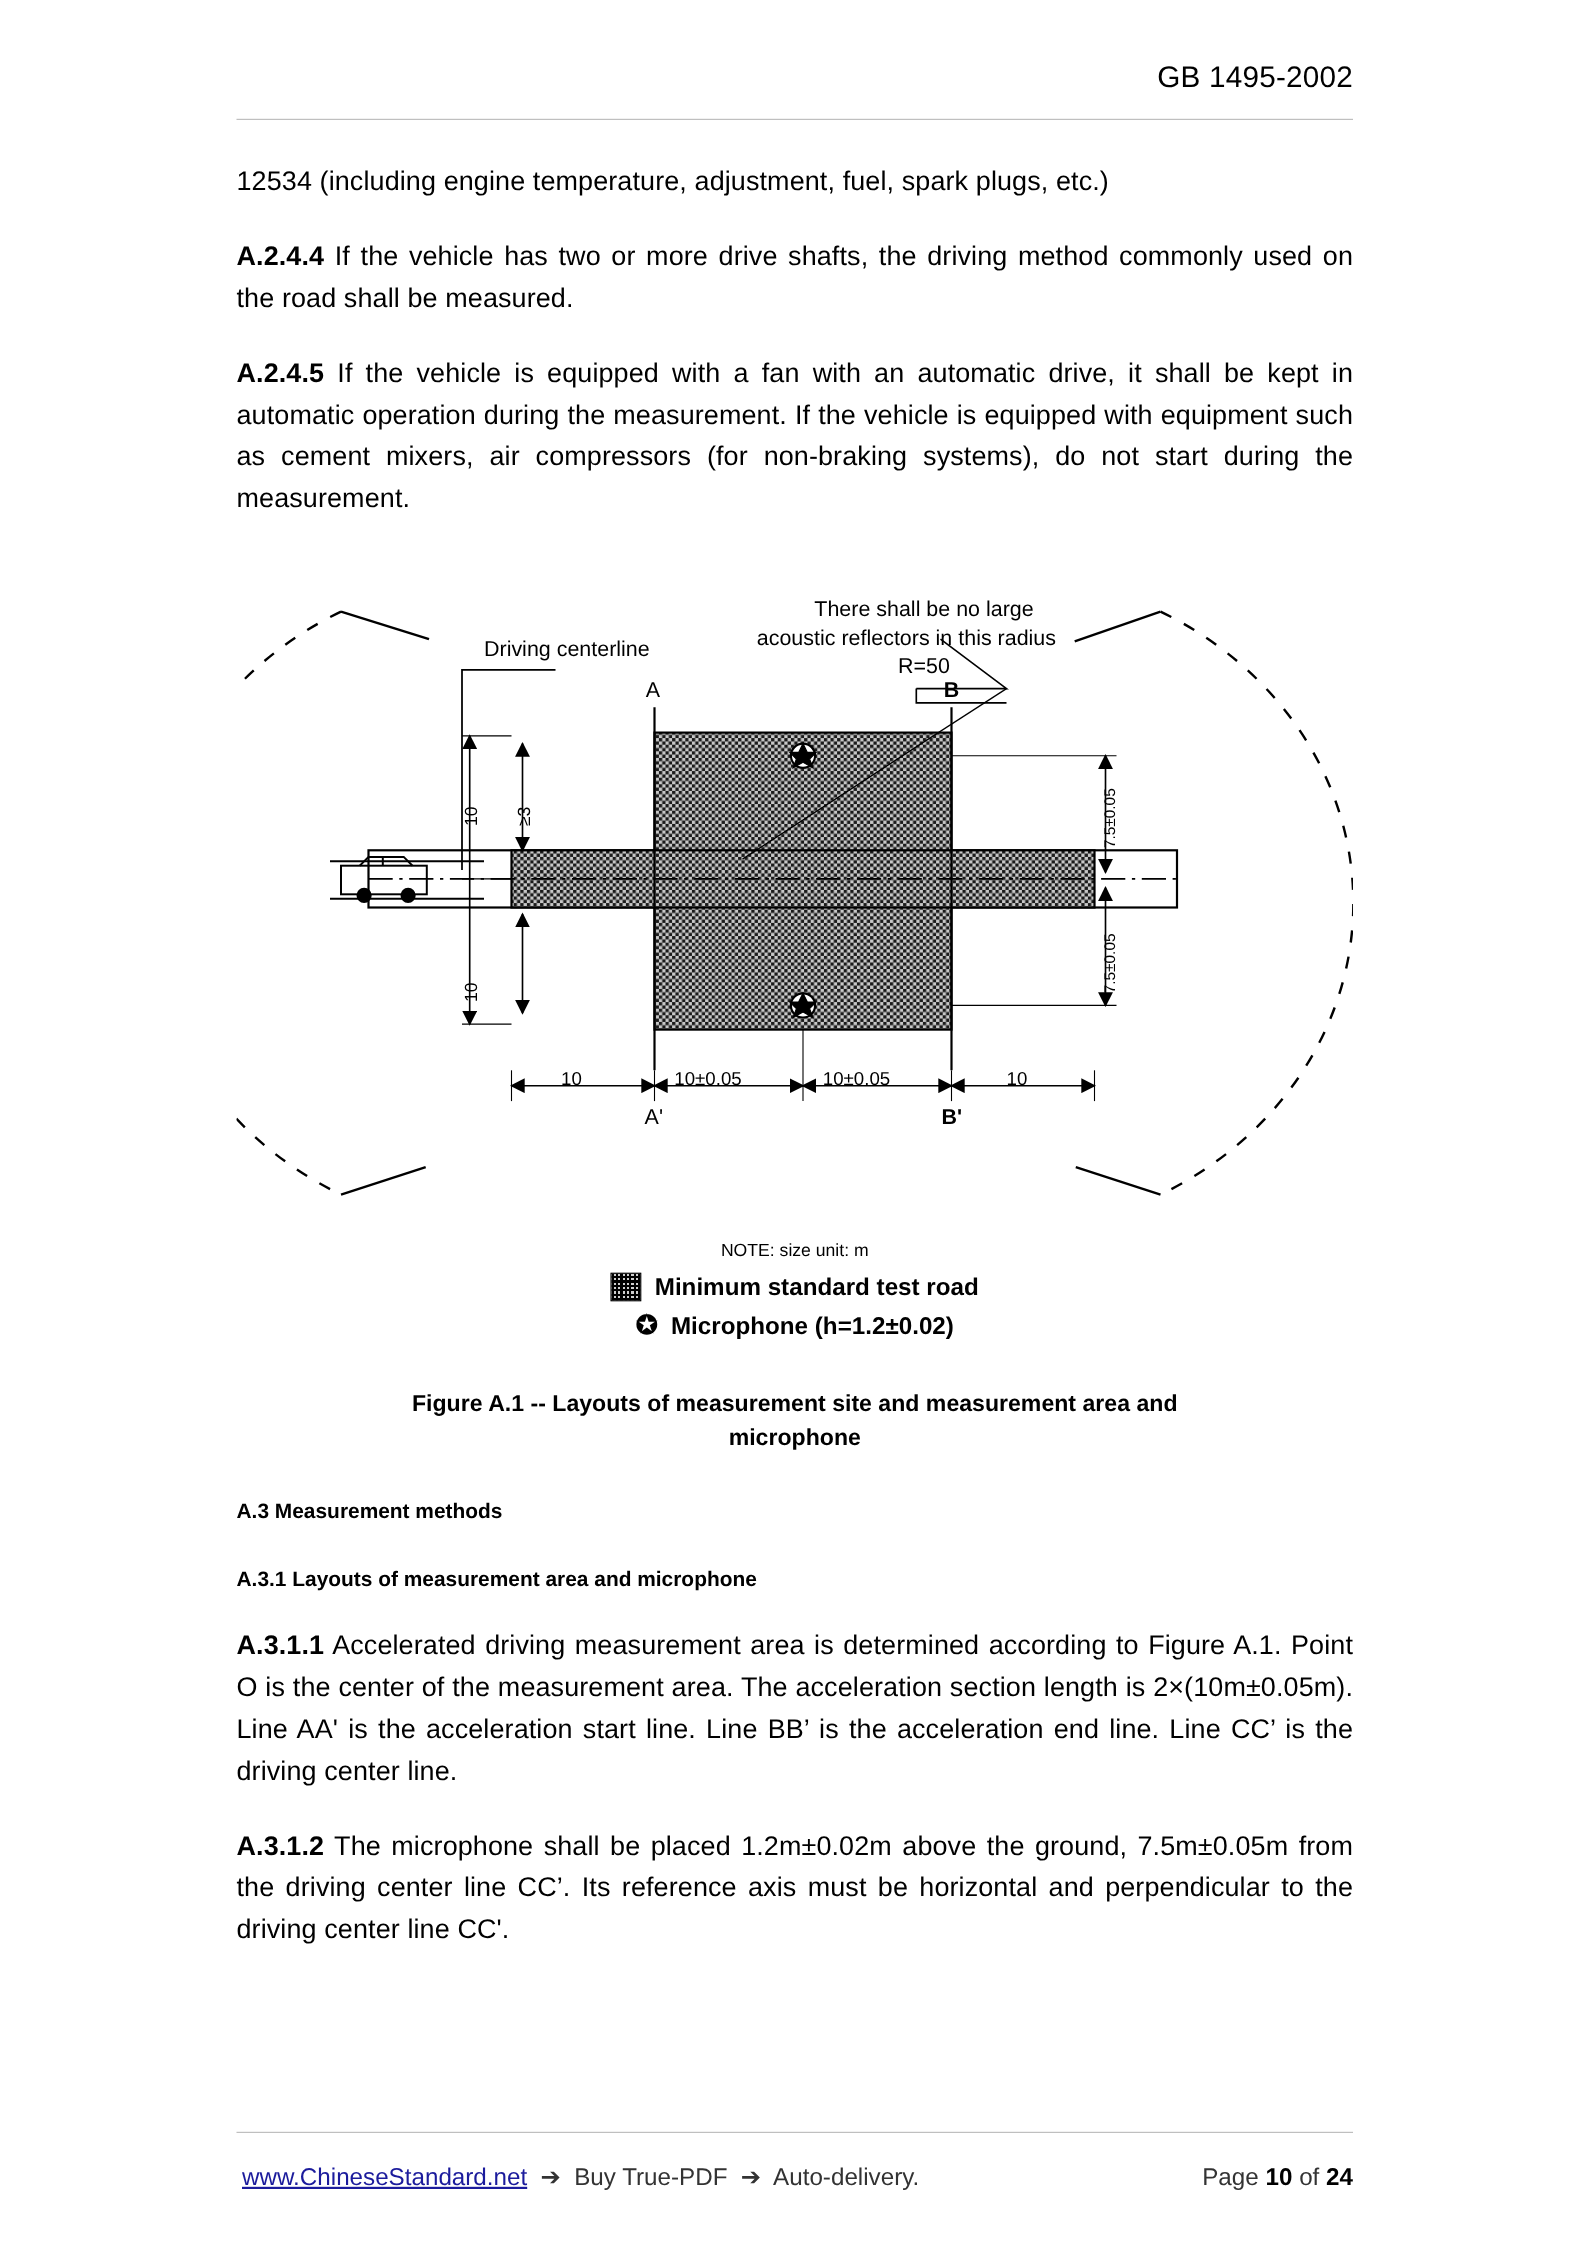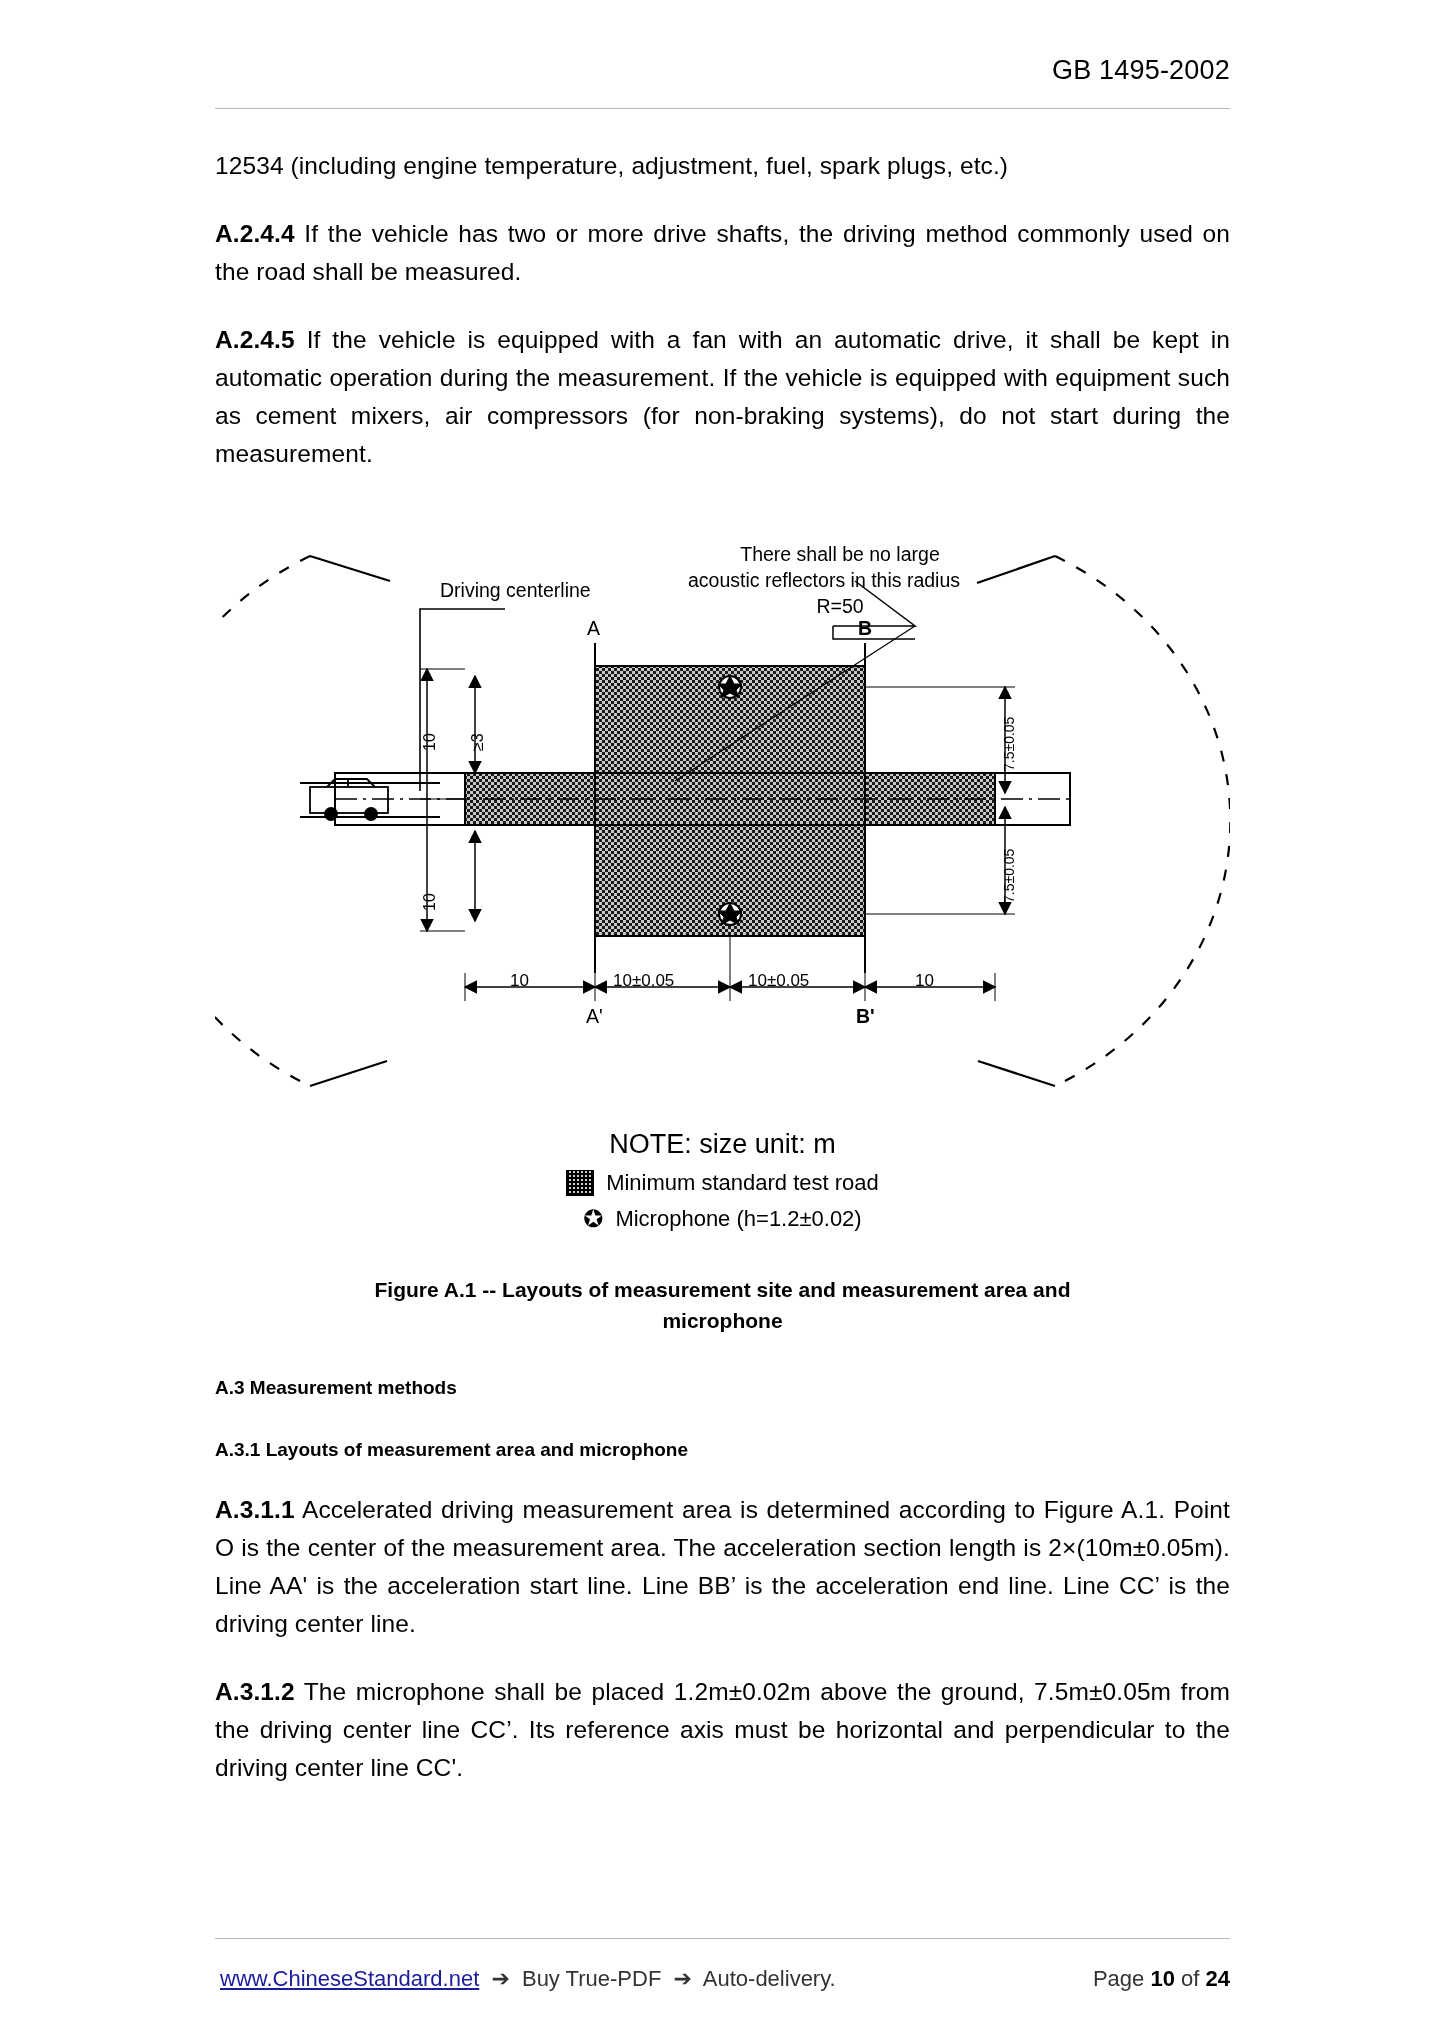--- a/index.html
+++ b/index.html
@@ -82,29 +82,30 @@
     position: absolute;
     font-size: 16px;
     transform: rotate(-90deg);
     transform-origin: 0 0;
     white-space: nowrap;
   }
 
   .note-block {
     margin-top: 8px;
     text-align: center;
-    font-size: 27px;
+    font-size: 16px;
   }
   .legend-row {
     display: flex;
     align-items: center;
     justify-content: center;
     gap: 12px;
     margin-top: 10px;
     font-size: 22px;
+    font-weight: bold;
   }
   .legend-row .swatch {
     width: 26px;
     height: 24px;
     border: 1px solid #000;
     background-image:
       repeating-linear-gradient(0deg, #000 0 2px, transparent 2px 4px),
       repeating-linear-gradient(90deg, #000 0 2px, transparent 2px 4px);
     background-color: #cfcfcf;
   }

